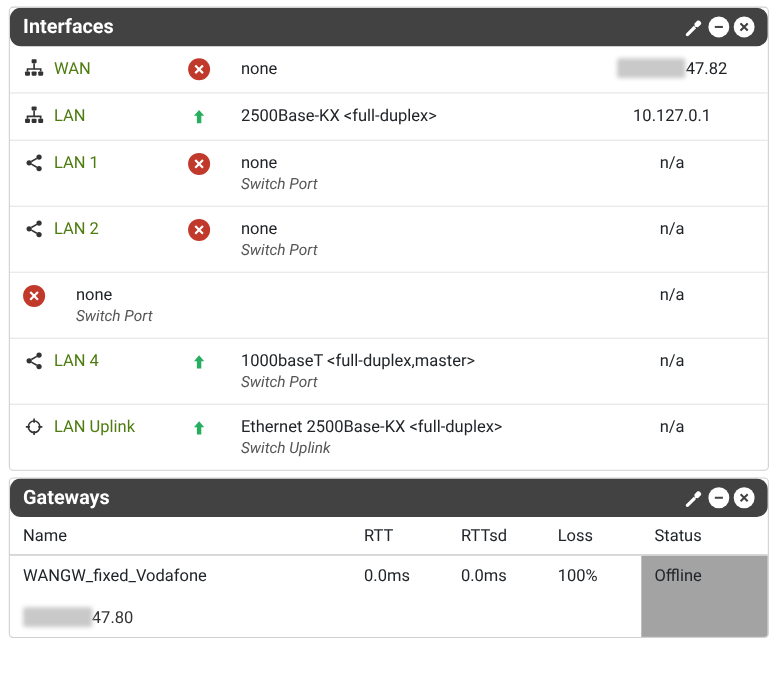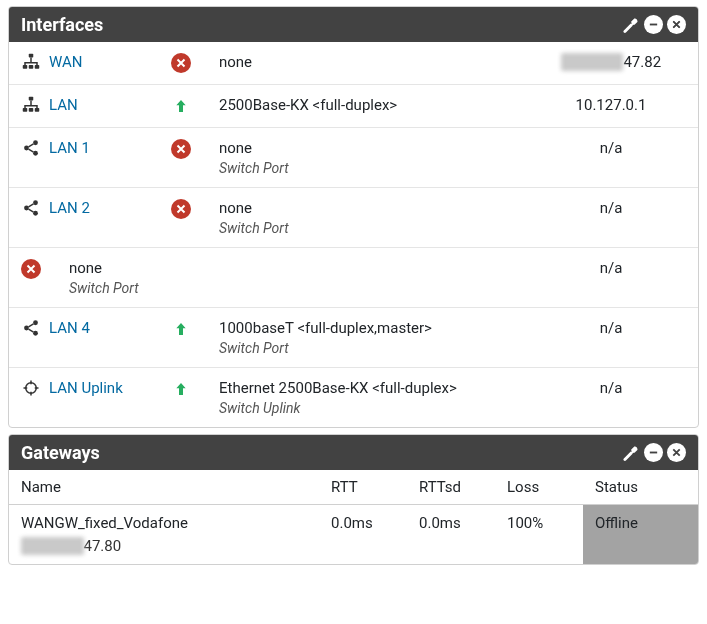--- a/index.html
+++ b/index.html
@@ -15,20 +15,21 @@
   border-radius: 4px;
   margin: 6px 8px;
   overflow: hidden;
 }
 .panel-header {
   background: #424242;
   color: #fff;
   display: flex;
   align-items: center;
   padding: 7px 12px;
+  border-radius: 10px;
 }
 .panel-title {
   font-weight: 700;
   font-size: 18px;
   flex: 1;
 }
 .panel-controls { display: flex; gap: 4px; align-items: center; }
 .panel-controls .ico { width: 21px; height: 21px; display: inline-flex; align-items: center; justify-content: center; }
 .panel-controls .circle {
   width: 19px; height: 19px; border-radius: 50%; background: #fff; color: #424242;
@@ -37,21 +38,21 @@
 .panel-controls svg { display: block; }
 
 .iface-row {
   display: flex;
   align-items: flex-start;
   padding: 11px 12px;
   border-top: 1px solid #e5e5e5;
 }
 .iface-row:first-child { border-top: none; }
 .col-name { width: 150px; display: flex; align-items: center; gap: 8px; }
-.col-name a { color: #0369a1; text-decoration: none; }
+.col-name a { color: #4d7c0f; text-decoration: none; }
 .col-name .typeicon { width: 20px; height: 18px; display: inline-flex; align-items: center; justify-content: center; color: #333; }
 .col-status { width: 48px; display: flex; align-items: center; justify-content: flex-start; }
 .col-media { flex: 1; }
 .col-media .sub { font-style: italic; color: #555; font-size: 14px; margin-top: 3px; }
 .col-addr { width: 150px; text-align: center; }
 .blur {
   background: #c9c9c9;
   color: transparent;
   border-radius: 2px;
   filter: blur(2px);
@@ -74,21 +75,21 @@
   text-align: left; font-weight: 400; font-size: 15px;
   padding: 8px 12px; border-bottom: 1px solid #d0d0d0;
 }
 .gw-table td { padding: 9px 12px; vertical-align: top; }
 .gw-table td.num { text-align: left; }
 .badge-offline {
   background: #a3a3a3;
   padding: 10px 12px;
   font-weight: 400;
 }
-.gw-sub { color: #333; font-size: 15px; margin-top: 5px; }
+.gw-sub { color: #333; font-size: 15px; margin-top: 20px; }
 </style>
 </head>
 <body>
 
 <div class="panel">
   <div class="panel-header">
     <div class="panel-title">Interfaces</div>
     <div class="panel-controls">
       <span class="ico">
         <svg width="18" height="18" viewBox="0 0 24 24" fill="#fff">

